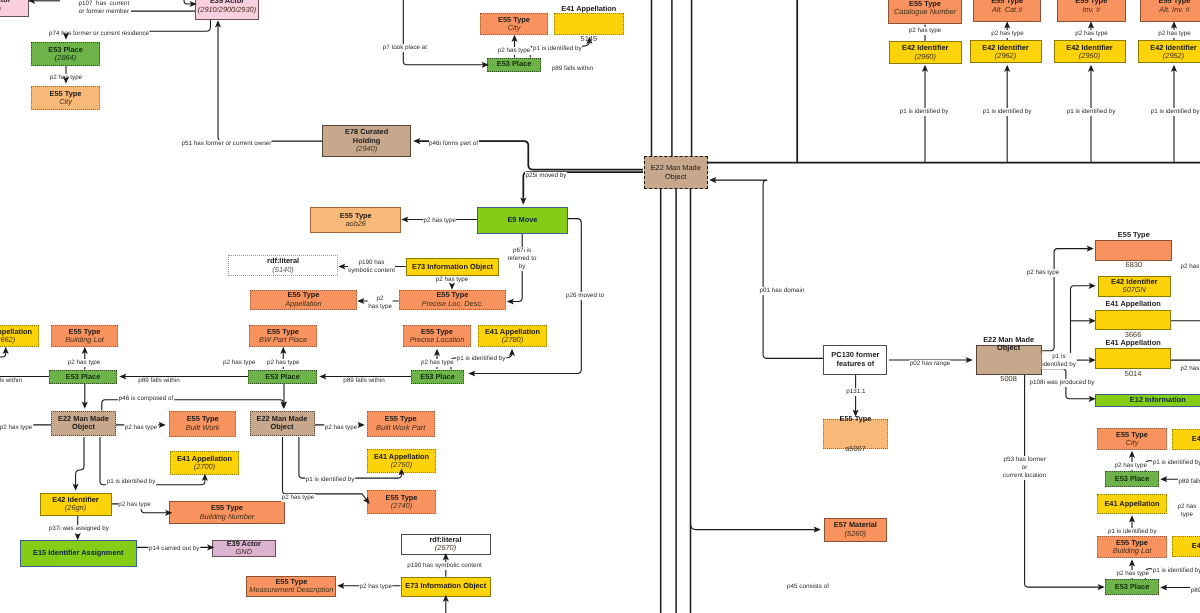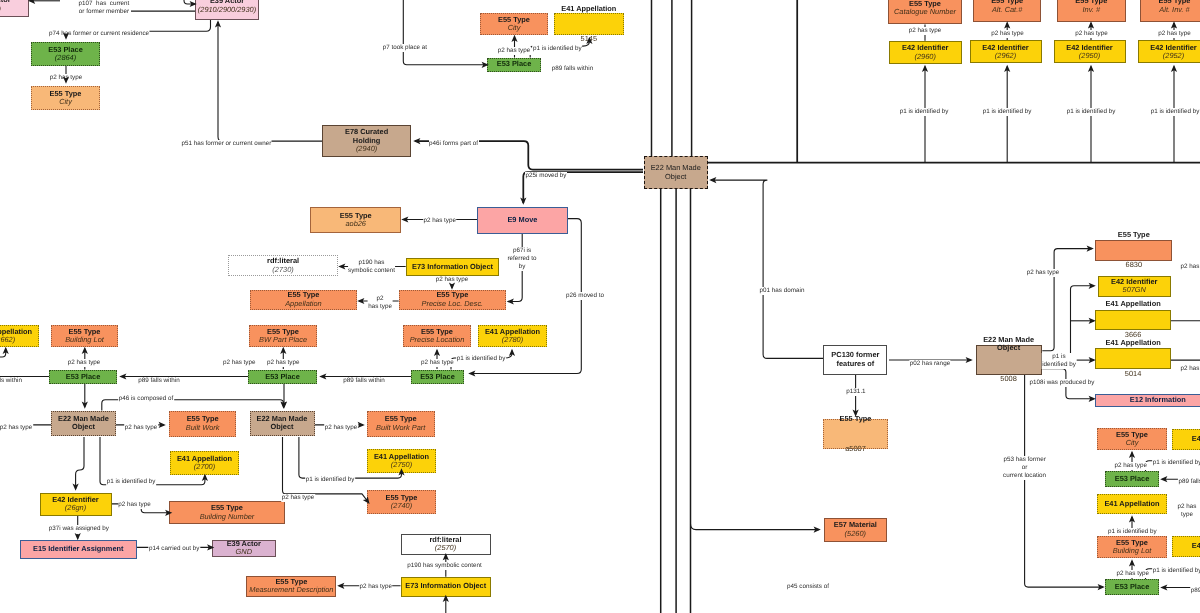--- a/index.html
+++ b/index.html
@@ -26,21 +26,21 @@
   .s-orange{background:#f8b878;border:1px dotted #a4643b;}
   .s-orangeL{background:#f8b878;border:1px solid #a4643b;}
   .s-orange2d{background:#f8925e;border:1px dotted #9e5a38;}
   .s-orangeS{background:#f8925e;border:1px solid #8e5236;}
   .s-yellow{background:#fcd209;border:1px solid #8a7a00;}
   .s-yellowd{background:#fcd209;border:1px dotted #8a7a00;}
   .s-brown{background:#c7a88d;border:1px solid #5a4433;}
   .s-browndash{background:#c7a88d;border:1px dotted #5a4433;}
   .s-browndash2{background:#c7a88d;border:1.5px dashed #1d1510;}
   .s-browndash2 .t1{font-weight:normal;}
-  .s-blue{background:#fca5a5;border:1px solid #3a5e96;}
+  .s-blue{background:#84cc16;border:1px solid #3a5e96;}
   .s-blue .t1{color:#0b2144;}
   .s-white{background:#ffffff;border:1px solid #4a4a4a;}
   .s-rdf{background:#ffffff;border:1px dotted #9a9a9a;}
   .s-rdf .t1{color:#111;}.s-rdf .t2{color:#555;}
 </style>
 </head>
 <body>
 
 <div id="canvas">
   <svg id="wires" viewBox="0 0 1200 613">
@@ -229,21 +229,21 @@
       </div>
       <div class="node s-blue" style="left: 476.8px; top: 206.7px; width: 91.2px; height: 27.4px;">
         <div class="t1">E9 Move</div>
       </div>
       <div class="node s-orangeL" style="left: 310.1px; top: 206.7px; width: 91.2px; height: 26.6px;">
         <div class="t1">E55 Type</div>
         <div class="t2">aob26</div>
       </div>
       <div class="node s-rdf" style="left: 228px; top: 255.3px; width: 110.1px; height: 20.8px;">
         <div class="t1">rdf:literal</div>
-        <div class="t2">(2730)</div>
+        <div class="t2">(5140)</div>
       </div>
       <div class="node s-yellow" style="left: 406px; top: 258px; width: 93px; height: 18px;">
         <div class="t1">E73 Information Object</div>
       </div>
       <div class="node s-orange2d" style="left: 398.7px; top: 289.8px; width: 107.3px; height: 20px;">
         <div class="t1">E55 Type</div>
         <div class="t2">Precise Loc. Desc.</div>
       </div>
       <div class="node s-orange2d" style="left: 249.8px; top: 289.8px; width: 107.3px; height: 20px;">
         <div class="t1">E55 Type</div>
@@ -307,21 +307,21 @@
         <div class="t2">(26gn)</div>
       </div>
       <div class="node s-orangeS" style="left: 169px; top: 501.4px; width: 116px; height: 22.3px;">
         <div class="t1">E55 Type</div>
         <div class="t2">Building Number</div>
       </div>
       <div class="node s-orange2d" style="left: 367px; top: 490px; width: 69px; height: 24px;">
         <div class="t1">E55 Type</div>
         <div class="t2">(2740)</div>
       </div>
-      <div class="node s-blue" style="left: 19.7px; top: 540.1px; width: 117.2px; height: 19px; text-align: right;">
+      <div class="node s-blue" style="left: 19.7px; top: 540.1px; width: 117.2px; height: 27px; text-align: right;">
         <div class="t1">E15 Identifier Assignment</div>
       </div>
       <div class="node s-pinkpurple" style="left: 211.8px; top: 540.1px; width: 64px; height: 16.7px;">
         <div class="t1">E39 Actor</div>
         <div class="t2">GND</div>
       </div>
       <div class="node s-white" style="left: 400.5px; top: 533.6px; width: 90px; height: 21px;">
         <div class="t1">rdf:literal</div>
         <div class="t2">(2570)</div>
       </div>

